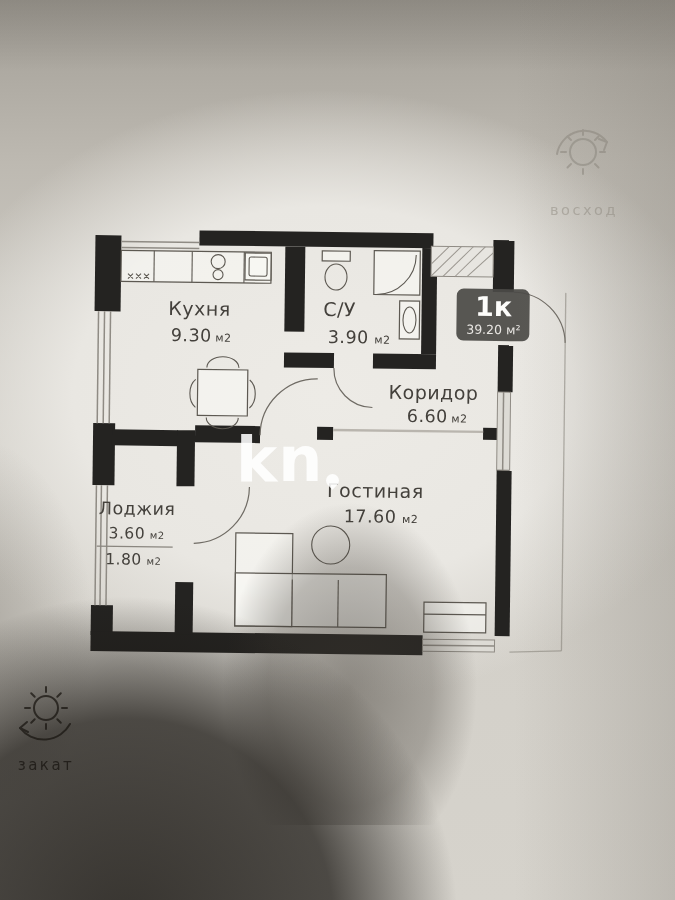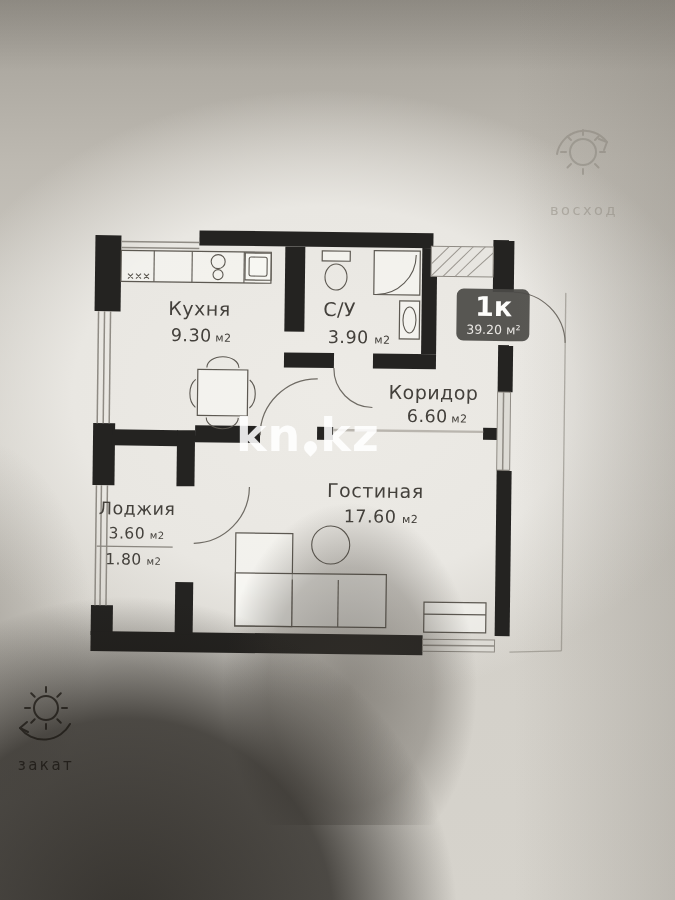--- a/index.html
+++ b/index.html
@@ -39,22 +39,22 @@
     background:linear-gradient(180deg,rgba(88,84,78,0.35),rgba(88,84,78,0));}
   .s-right{right:0;top:0;width:160px;height:900px;
     background:linear-gradient(270deg,rgba(125,120,112,0.28),rgba(125,120,112,0));}
   .s-left{left:-140px;top:240px;width:360px;height:560px;
     background:radial-gradient(ellipse 50% 50% at 30% 70%,rgba(70,65,57,0.30) 0%,rgba(70,65,57,0) 70%);}
   .s-col{left:185px;top:395px;width:330px;height:430px;
     background:radial-gradient(ellipse 52% 58% at 50% 68%,rgba(58,53,46,0.48) 0%,rgba(58,53,46,0.30) 48%,rgba(58,53,46,0) 74%);}
   .s-bl{left:-260px;top:470px;width:920px;height:780px;
     background:radial-gradient(ellipse 50% 58% at 42% 58%,rgba(28,25,21,0.85) 0%,rgba(28,25,21,0.74) 45%,rgba(28,25,21,0) 72%);}
   .watermark{
-    position:absolute;left:236px;top:412px;
-    font-size:46px;font-weight:800;color:rgba(255,255,255,0.88);
+    position:absolute;left:236px;top:429px;
+    font-size:62px;font-weight:800;color:rgba(255,255,255,0.88);
     letter-spacing:1px;line-height:1;display:flex;align-items:flex-end;justify-content:flex-end;
   }
   .wm-dot{
     display:inline-block;width:13px;height:13px;margin:0 3px 4px 3px;
     background:rgba(255,255,255,0.88);
     border-radius:50% 50% 50% 0; transform:rotate(-45deg);
   }
 </style>
 </head>
 <body>
@@ -225,16 +225,15 @@
 
   <div class="shadow s-top"></div>
   <div class="shadow s-right"></div>
   <div class="shadow s-left"></div>
   <div class="shadow s-col"></div>
   <div class="shadow s-bl"></div>
 
   <div class="watermark">
     <span>kn</span>
       <span class="wm-dot"></span>
-      <span>kz</span>
   </div>
 
 </div>
 
 </body></html>

